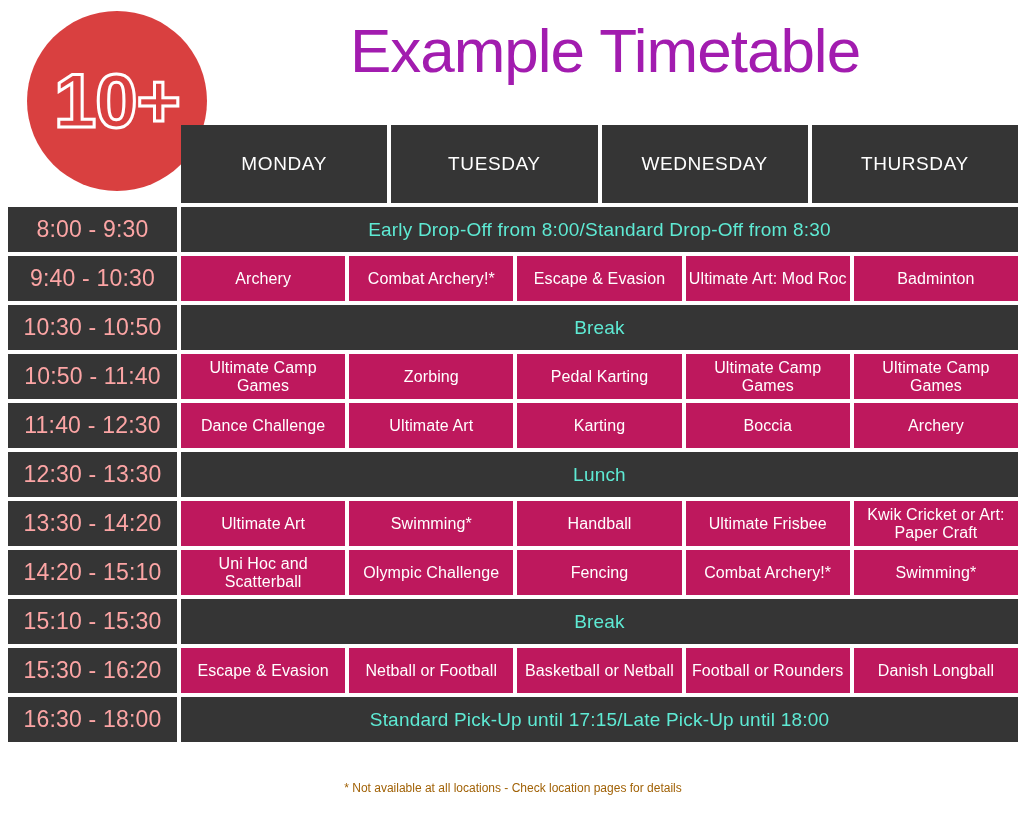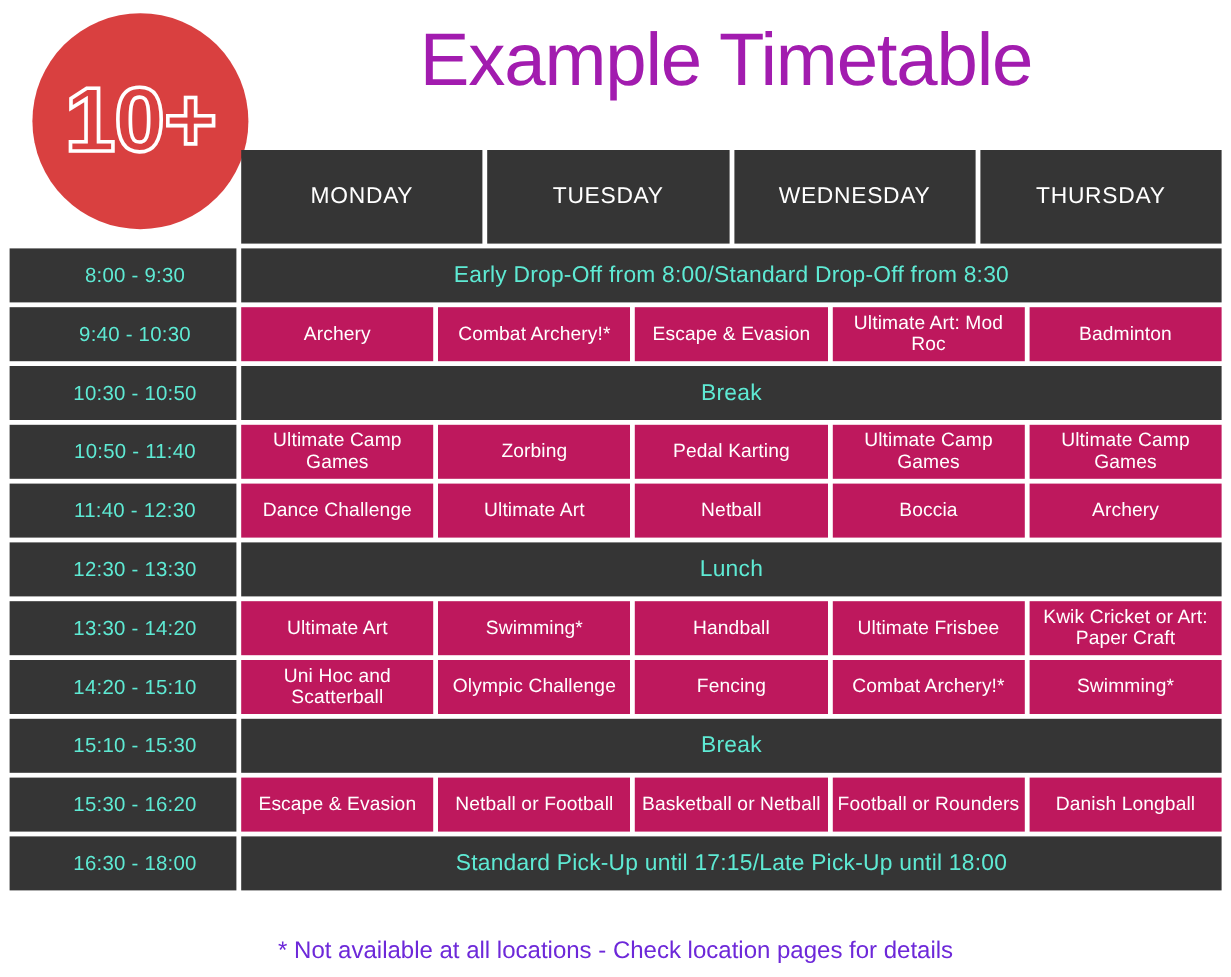--- a/index.html
+++ b/index.html
@@ -64,28 +64,27 @@
   .grid-row {
     display: flex;
     gap: 4px;
     margin-bottom: 4px;
   }
 
   
   .time-cell {
     flex: 0 0 169px;
     background: #353535;
-    color: #5eead4;
-    display: flex;
-    align-items: center;
-    justify-content: center;
-    font-size: 17px;
+    color: #fca5a5;
+    display: flex;
+    align-items: center;
+    justify-content: center;
+    font-size: 23px;
     height: 45px;
     letter-spacing: 0.2px;
-    padding-left: 20px;
   }
   .time-cell.blank {
     background: transparent;
   }
 
   
   .header-row .time-cell { height: 78px; }
   .day-cell {
     flex: 1 1 0;
     background: #353535;
@@ -129,22 +128,22 @@
     letter-spacing: 0.2px;
   }
 
   
   #footnote {
     position: absolute;
     left: 8px;
     top: 781px;
     width: 1010px;
     text-align: center;
-    font-size: 20px;
-    color: #6d28d9;
+    font-size: 12px;
+    color: #a16207;
   }
 </style>
 </head>
 <body>
 
 <div id="badge">
   <span class="badge-text">10+</span>
 </div>
 
 <div id="title">Example Timetable</div>
@@ -179,21 +178,21 @@
         <div class="act-cell">Ultimate Camp Games</div>
         <div class="act-cell">Zorbing</div>
         <div class="act-cell">Pedal Karting</div>
         <div class="act-cell">Ultimate Camp Games</div>
         <div class="act-cell">Ultimate Camp Games</div>
       </div>
       <div class="grid-row">
         <div class="time-cell">11:40 - 12:30</div>
         <div class="act-cell">Dance Challenge</div>
         <div class="act-cell">Ultimate Art</div>
-        <div class="act-cell">Netball</div>
+        <div class="act-cell">Karting</div>
         <div class="act-cell">Boccia</div>
         <div class="act-cell">Archery</div>
       </div>
       <div class="grid-row">
         <div class="time-cell">12:30 - 13:30</div>
         <div class="span-cell">Lunch</div>
       </div>
       <div class="grid-row">
         <div class="time-cell">13:30 - 14:20</div>
         <div class="act-cell">Ultimate Art</div>

